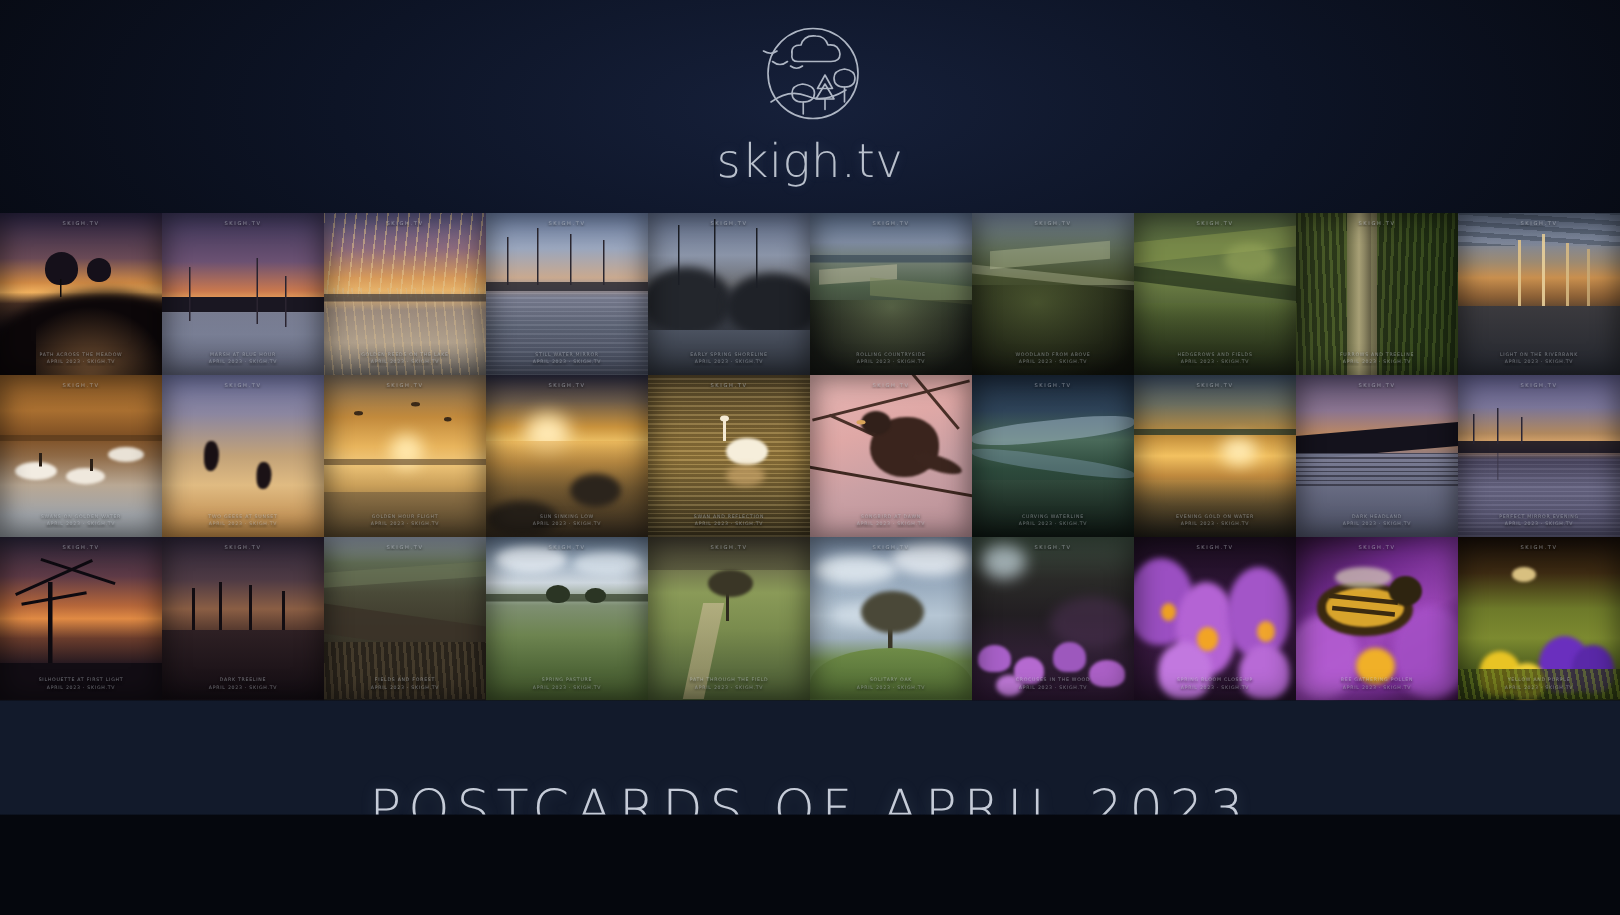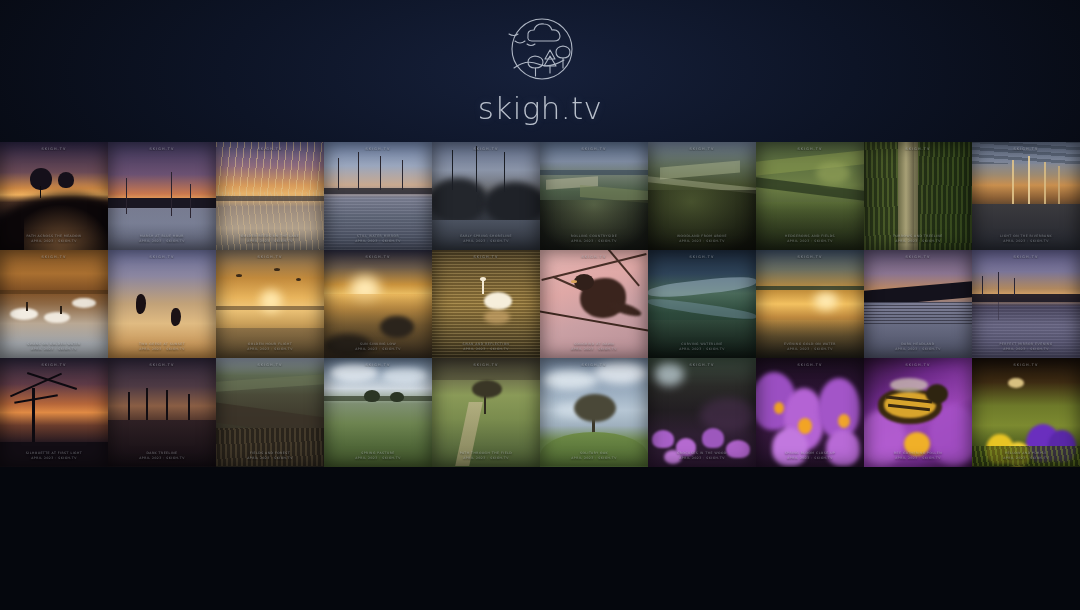--- a/index.html
+++ b/index.html
@@ -588,14 +588,17 @@
         <div class="cap-top">SKIGH.TV</div>
         <div class="cap-bot">
           <span>YELLOW AND PURPLE</span>
             <span>APRIL 2023 · SKIGH.TV</span>
         </div>
       </div>
 
     </div>
   </div>
 
+  <div class="footer">
+    <div class="footer-title">POSTCARDS OF APRIL 2023</div>
+  </div>
 
 </div>
 
 </body></html>

